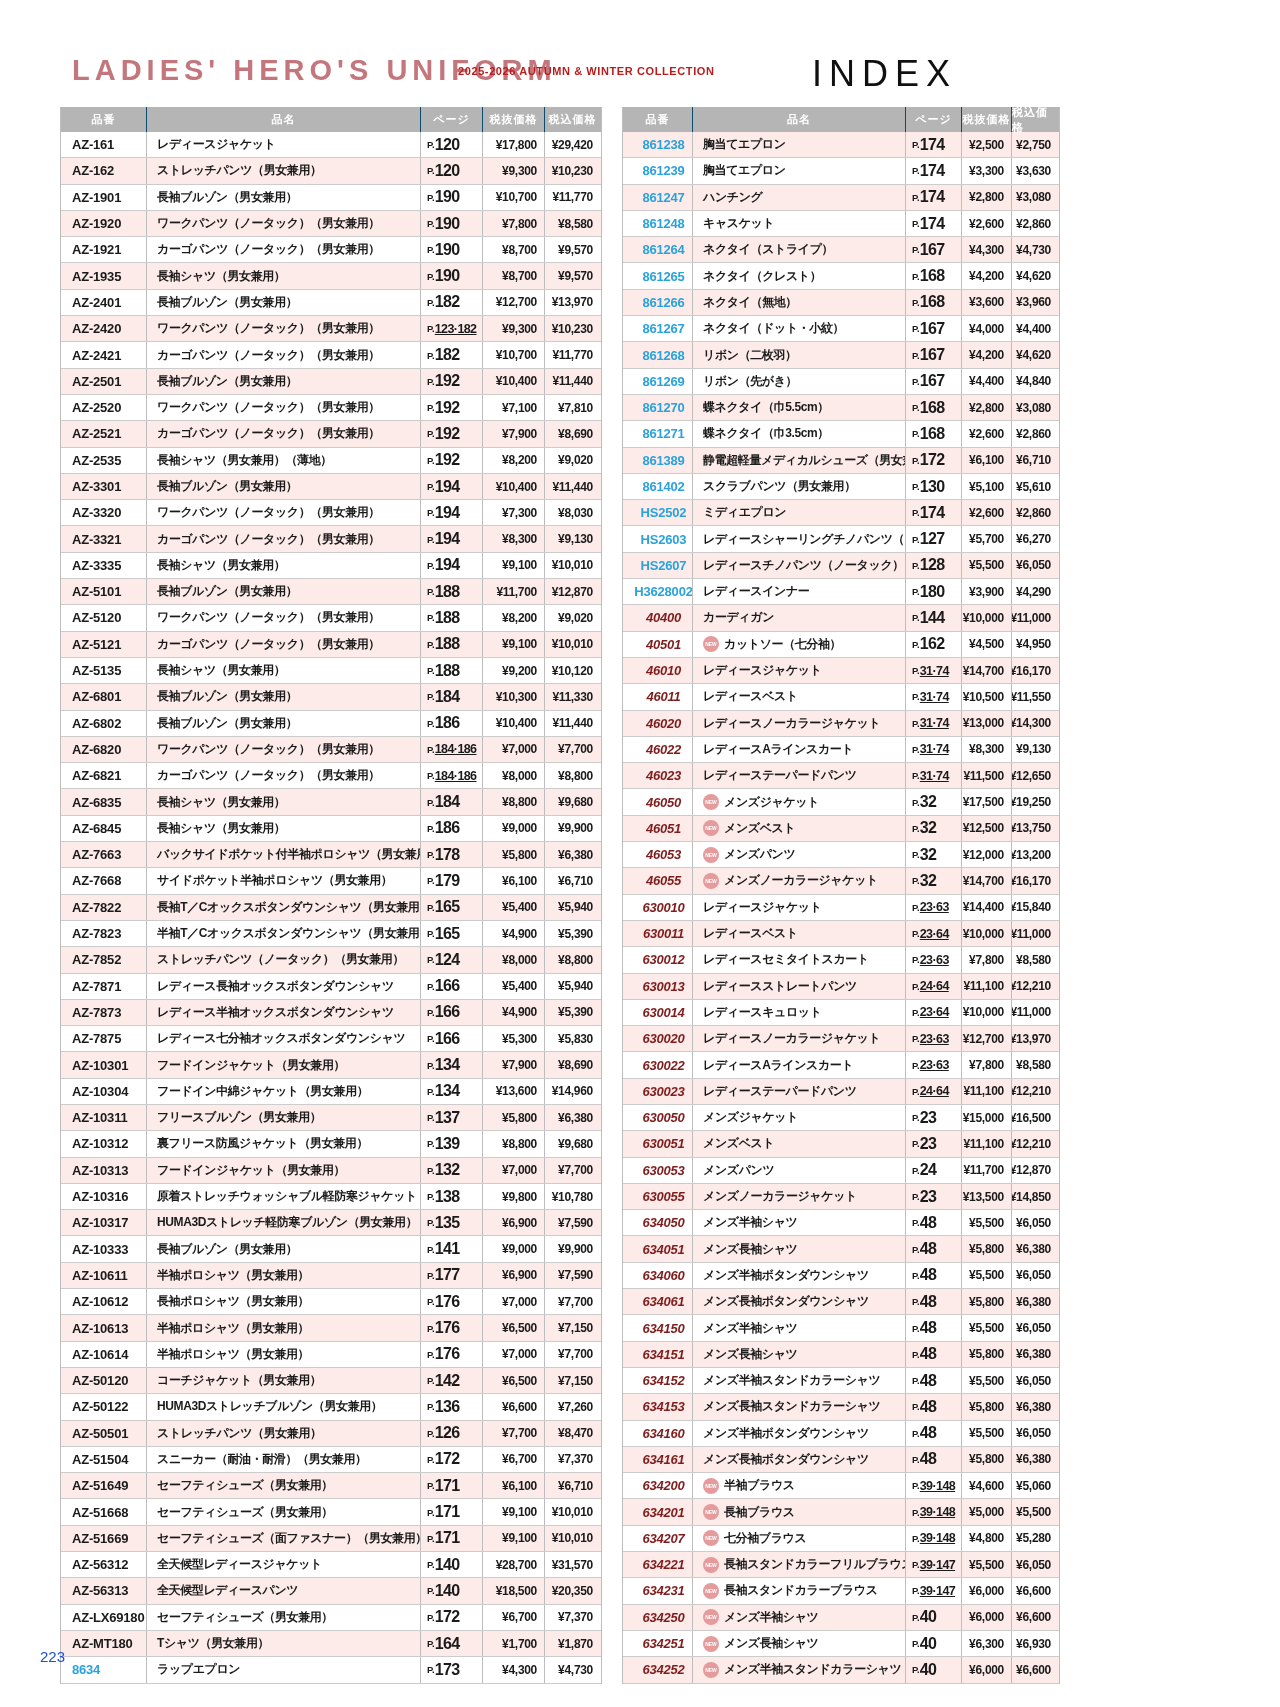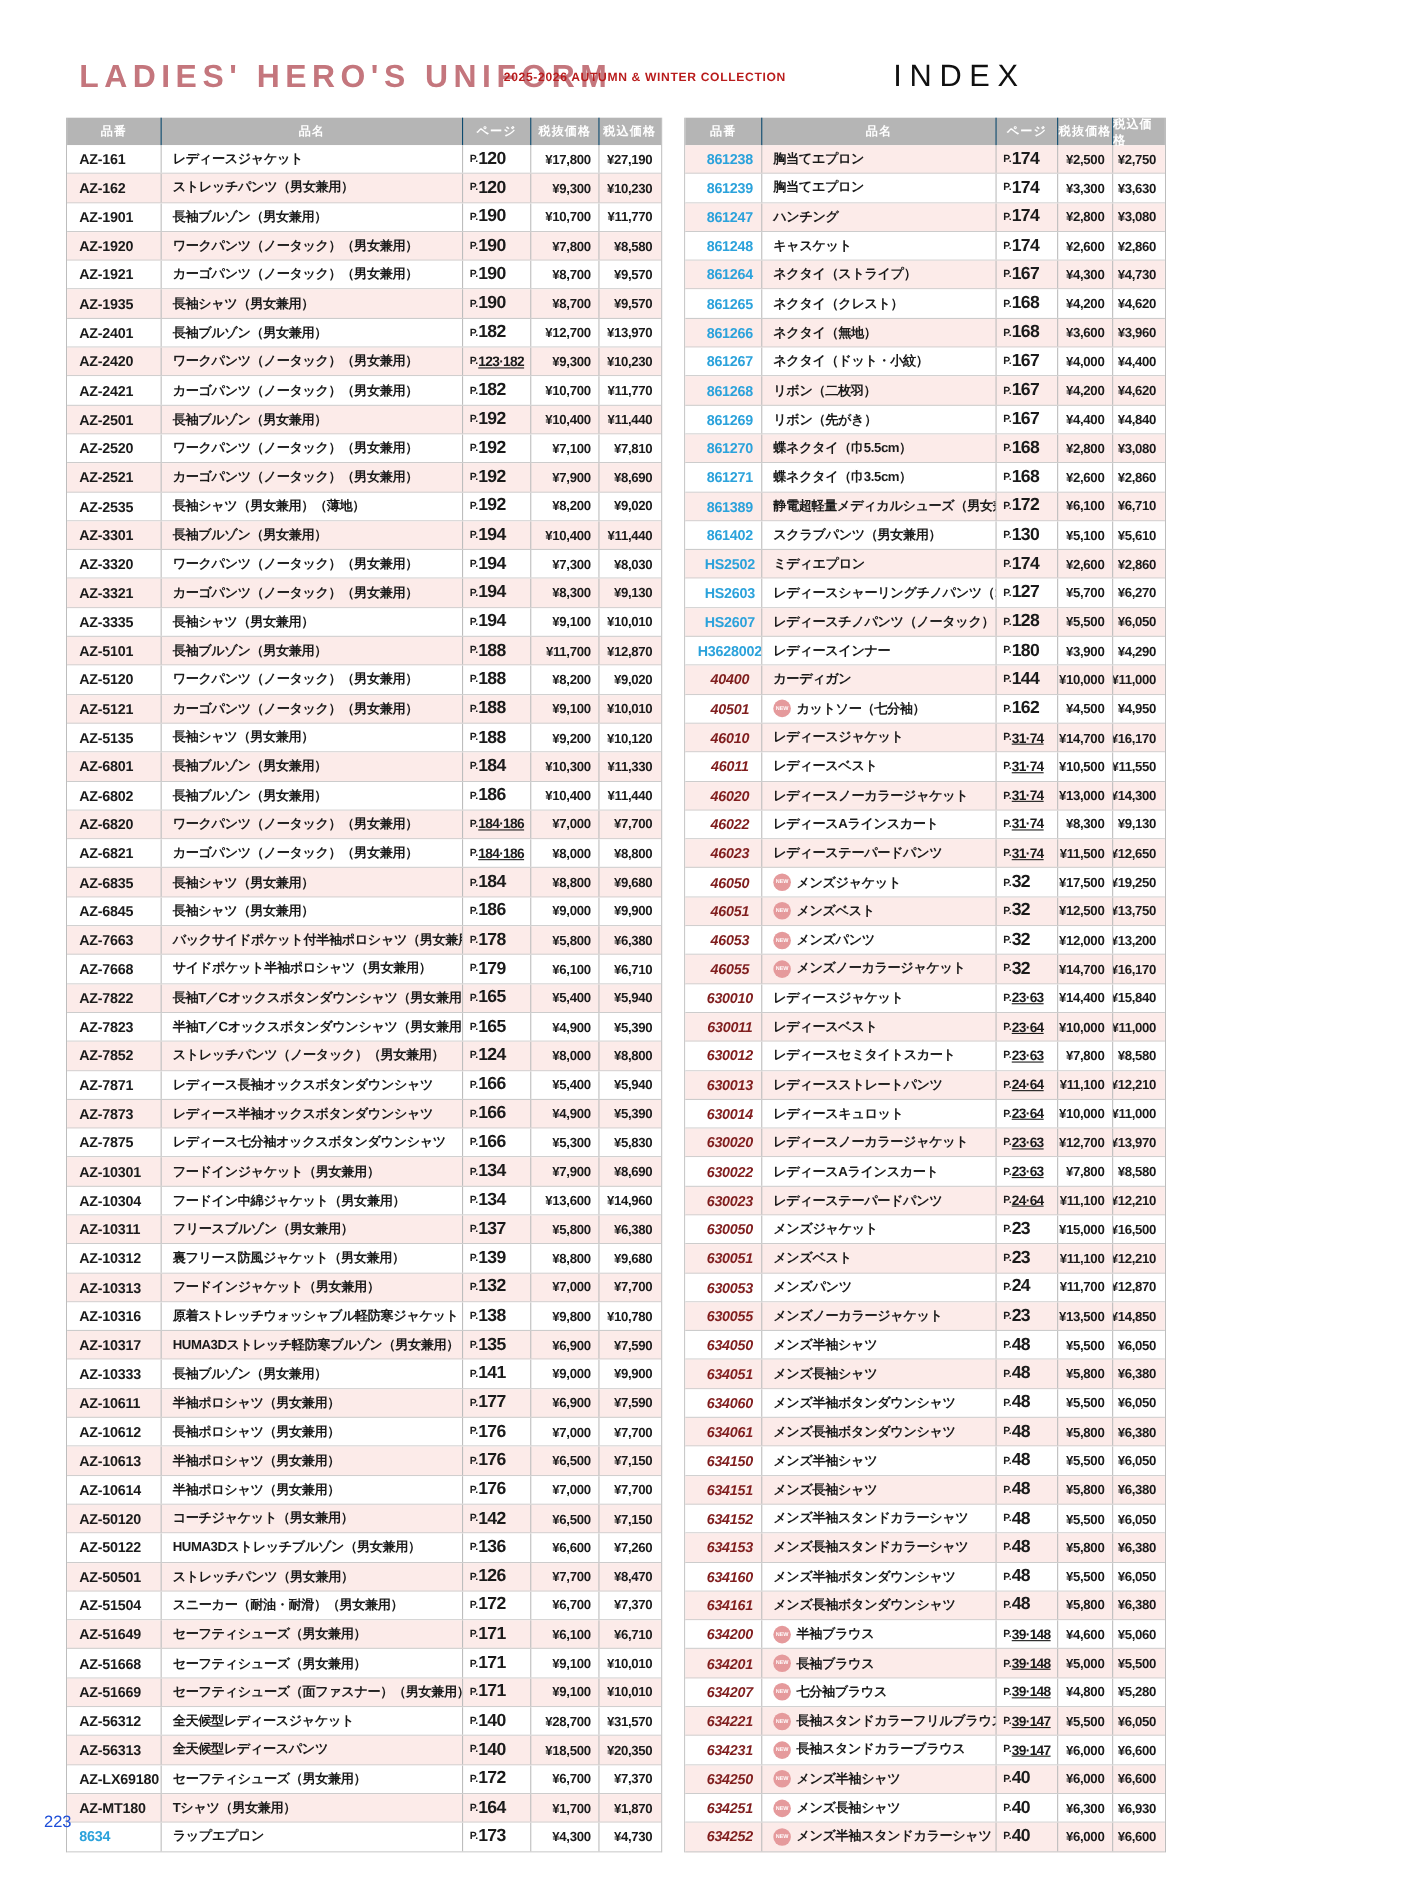--- a/index.html
+++ b/index.html
@@ -7,21 +7,21 @@
     width:1280px;height:1707px;position:relative;background:#ffffff;
     font-family:"Liberation Sans","DejaVu Sans",sans-serif;color:#1a1a1a;
     overflow:hidden;
   }
   
   .page-header{position:absolute;top:50px;left:0;width:1012px;height:45px;}
   .brand{position:absolute;left:72px;top:4px;font-size:29px;font-weight:bold;
          letter-spacing:5px;color:#c4767d;white-space:nowrap;}
   .season{position:absolute;left:458px;top:15px;font-size:11px;font-weight:bold;
           letter-spacing:0.6px;color:#b91c1c;white-space:nowrap;}
-  .index-title{position:absolute;left:812px;top:3px;font-size:28px;font-weight:400;
+  .index-title{position:absolute;left:812px;top:3px;font-size:36px;font-weight:400;
           letter-spacing:7px;color:#101010;white-space:nowrap;}
   
   .catalog{position:absolute;top:107px;border-left:1px solid #bdbdbd;border-right:1px solid #bdbdbd;}
   .catalog.left{left:60px;width:540px;}
   .catalog.right{left:622px;width:436px;}
   .thead{display:flex;height:25px;background:#b5b5b5;}
   .th{box-sizing:border-box;display:flex;align-items:center;justify-content:center;
       color:#ffffff;font-size:11px;font-weight:bold;border-right:1px solid #0c4a6e;letter-spacing:1px;}
   .th:last-child{border-right:none;}
   .tr{display:flex;height:25.3px;border-bottom:1px solid #cccccc;background:#ffffff;}
@@ -68,21 +68,21 @@
       <div class="tr white">
         <div class="td c0 code k">AZ-161</div>
         <div class="td c1 name">
           <span>レディースジャケット</span>
         </div>
         <div class="td c2 page">
           <span class="pfx">P.</span>
           <span class="pnum">120</span>
         </div>
         <div class="td c3 price">¥17,800</div>
-        <div class="td c4 price">¥27,190</div>
+        <div class="td c4 price">¥29,420</div>
       </div>
       <div class="tr pink">
         <div class="td c0 code k">AZ-162</div>
         <div class="td c1 name">
           <span>ストレッチパンツ（男女兼用）</span>
         </div>
         <div class="td c2 page">
           <span class="pfx">P.</span>
           <span class="pnum">120</span>
         </div>

